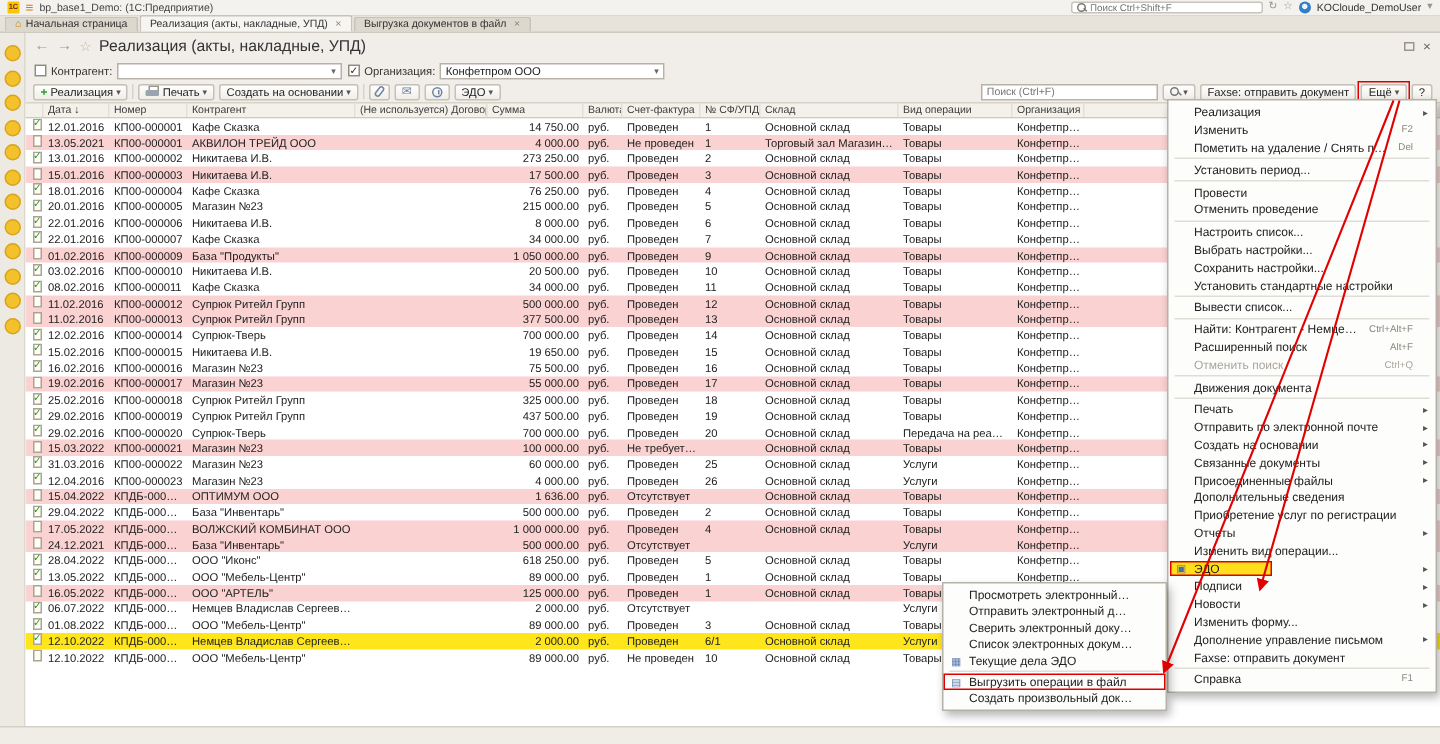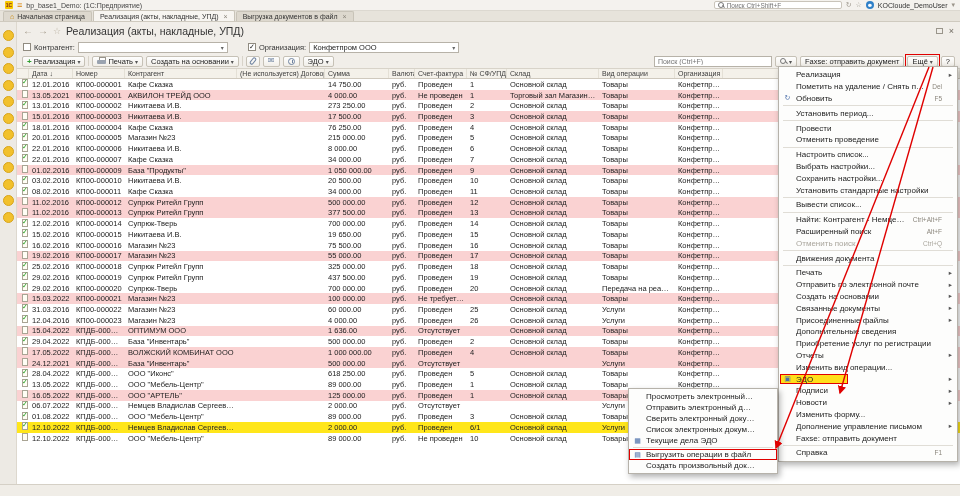--- a/index.html
+++ b/index.html
@@ -32,21 +32,21 @@
   .tabx{color:#8a857b;font-size:7px;margin-left:2px}
   
   #pagehead{position:absolute;top:22px;left:17px;right:0;height:18px;display:flex;align-items:center;gap:5px;padding:0 6px}
   .navarrow{color:#a39a8a;font-size:10px;line-height:10px}
   .star{color:#bdb5a5;font-size:9px}
   #page-title{font-size:10.5px;color:#333;white-space:nowrap}
   .winic{margin-left:auto;display:flex;gap:6px;align-items:center}
   .sqico{width:7px;height:6px;border:1px solid #9a958b;display:inline-block}
   .xico{color:#6f6a60;font-size:9px;line-height:9px}
   
-  #filters{position:absolute;top:40px;left:17px;right:0;height:14px;display:flex;align-items:center;gap:20px;padding:0 6px}
+  #filters{position:absolute;top:40px;left:17px;right:0;height:14px;display:flex;align-items:center;gap:4px;padding:0 6px}
   .fgroup{display:flex;align-items:center;gap:3px}
   .cb{width:8px;height:8px;border:1px solid #908b80;background:#fff;display:inline-flex;align-items:center;justify-content:center;font-size:7px;color:#222}
   .cb.checked::after{content:'✓';margin-top:-1px}
   .flabel{font-size:7.5px;color:#333;white-space:nowrap}
   .combo{width:150px;height:11px;border:1px solid #b7b2a8;background:#fff;display:flex;align-items:center;padding:0 3px;gap:2px}
   .combo .val{flex:1;font-size:7.5px;color:#222;white-space:nowrap;overflow:hidden}
   .combo .drop{color:#666;font-size:6px}
   
   #toolbar{position:absolute;top:54px;left:17px;right:0;height:14px;display:flex;align-items:center;gap:3px;padding:0 5px}
   .btn{height:11px;border:1px solid #c6c1b6;background:linear-gradient(#fefefe,#f1eee8);border-radius:2px;
@@ -68,21 +68,21 @@
   
   #thead{position:absolute;top:68px;left:17px;right:0;height:11px;display:grid;align-items:center;
          grid-template-columns:12px 44px 52px 112px 88px 64px 26px 52px 40px 92px 76px 48px 1fr;
          background:#f4f1ea;border-top:1px solid #d8d3c9;border-bottom:1px solid #cfc9be}
   .th{font-size:7px;color:#3d3d3d;padding:0 3px;border-right:1px solid #e4e0d6;white-space:nowrap;overflow:hidden;text-overflow:ellipsis;height:100%;display:flex;align-items:center}
   #rows{position:absolute;top:79px;left:17px;right:0;bottom:12px;background:#fff;overflow:hidden}
   .tr{display:grid;grid-template-columns:12px 44px 52px 112px 88px 64px 26px 52px 40px 92px 76px 48px 1fr;height:10.72px;align-items:center}
   .tr.pink{background:#fad2d2}
   .tr.sel{background:#ffe61a}
   .td{font-size:7.5px;color:#222;padding:0 3px;white-space:nowrap;overflow:hidden;text-overflow:ellipsis}
-  .td.num{text-align:left}
+  .td.num{text-align:right}
   .doc{width:6px;height:8px;background:#fffef5;border:1px solid #a9a494;display:inline-block;position:relative;margin-left:2px}
   .doc.posted::after{content:'✓';position:absolute;left:-1px;top:-2px;font-size:7px;color:#1f9d1f;font-weight:bold}
   
   #sidebar{position:absolute;left:0;top:22px;width:17px;bottom:12px;background:#edeae4;border-right:1px solid #ddd8ce;
            display:flex;flex-direction:column;align-items:center;padding-top:8px;gap:5.5px}
   .circ{width:11px;height:11px;border-radius:50%;background:#f2c12c;border:1px solid #d8a41a;flex:0 0 auto}
   #statusbar{position:absolute;left:0;right:0;bottom:0;height:12px;background:#f0ede7;border-top:1px solid #d5d0c6}
   
   .menu{position:absolute;background:#fdfdfc;border:1px solid #b6b2aa;box-shadow:2px 3px 6px rgba(0,0,0,.3);padding:2px 0;z-index:50}
   #more-menu{left:778px;top:66px;width:180px}
@@ -768,28 +768,28 @@
 
   <div id="more-menu" class="menu">
       <div class="mi">
         <span class="mgut"></span>
         <span class="mlbl">Реализация</span>
         <span class="msc"></span>
         <span class="marr">▸</span>
       </div>
       <div class="mi">
         <span class="mgut"></span>
+        <span class="mlbl">Изменить</span>
+        <span class="msc">F2</span>
+        <span class="marr"></span>
+      </div>
+      <div class="mi">
+        <span class="mgut"></span>
         <span class="mlbl">Пометить на удаление / Снять пометку</span>
         <span class="msc">Del</span>
-        <span class="marr"></span>
-      </div>
-      <div class="mi">
-        <span class="mgut">↻</span>
-        <span class="mlbl">Обновить</span>
-        <span class="msc">F5</span>
         <span class="marr"></span>
       </div>
       <div class="msep"></div>
       <div class="mi">
         <span class="mgut"></span>
         <span class="mlbl">Установить период...</span>
         <span class="msc"></span>
         <span class="marr"></span>
       </div>
       <div class="msep"></div>

